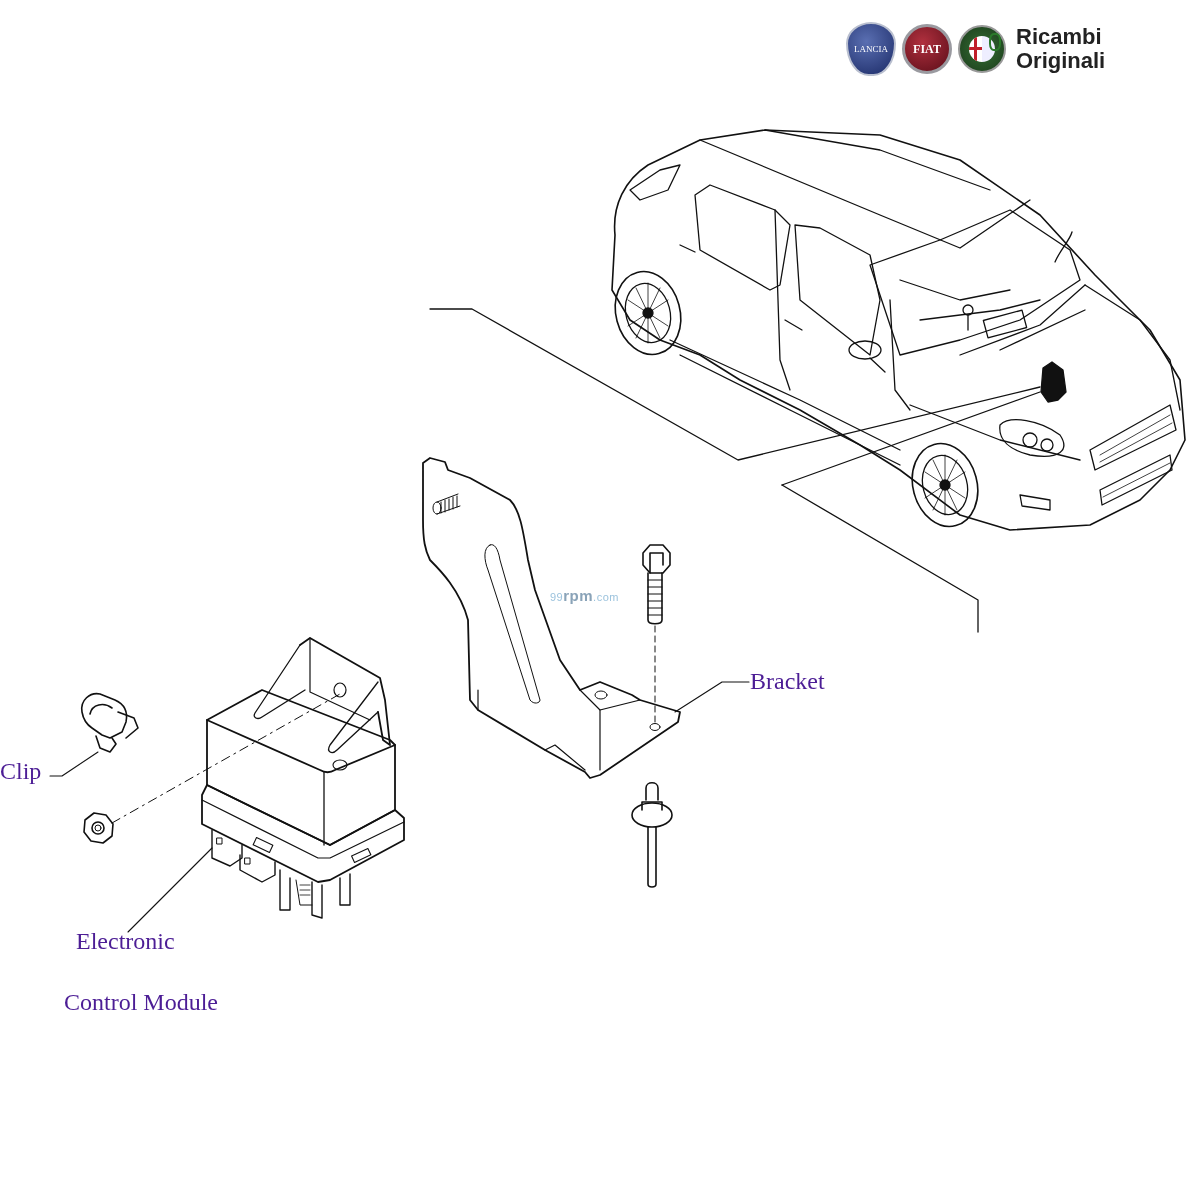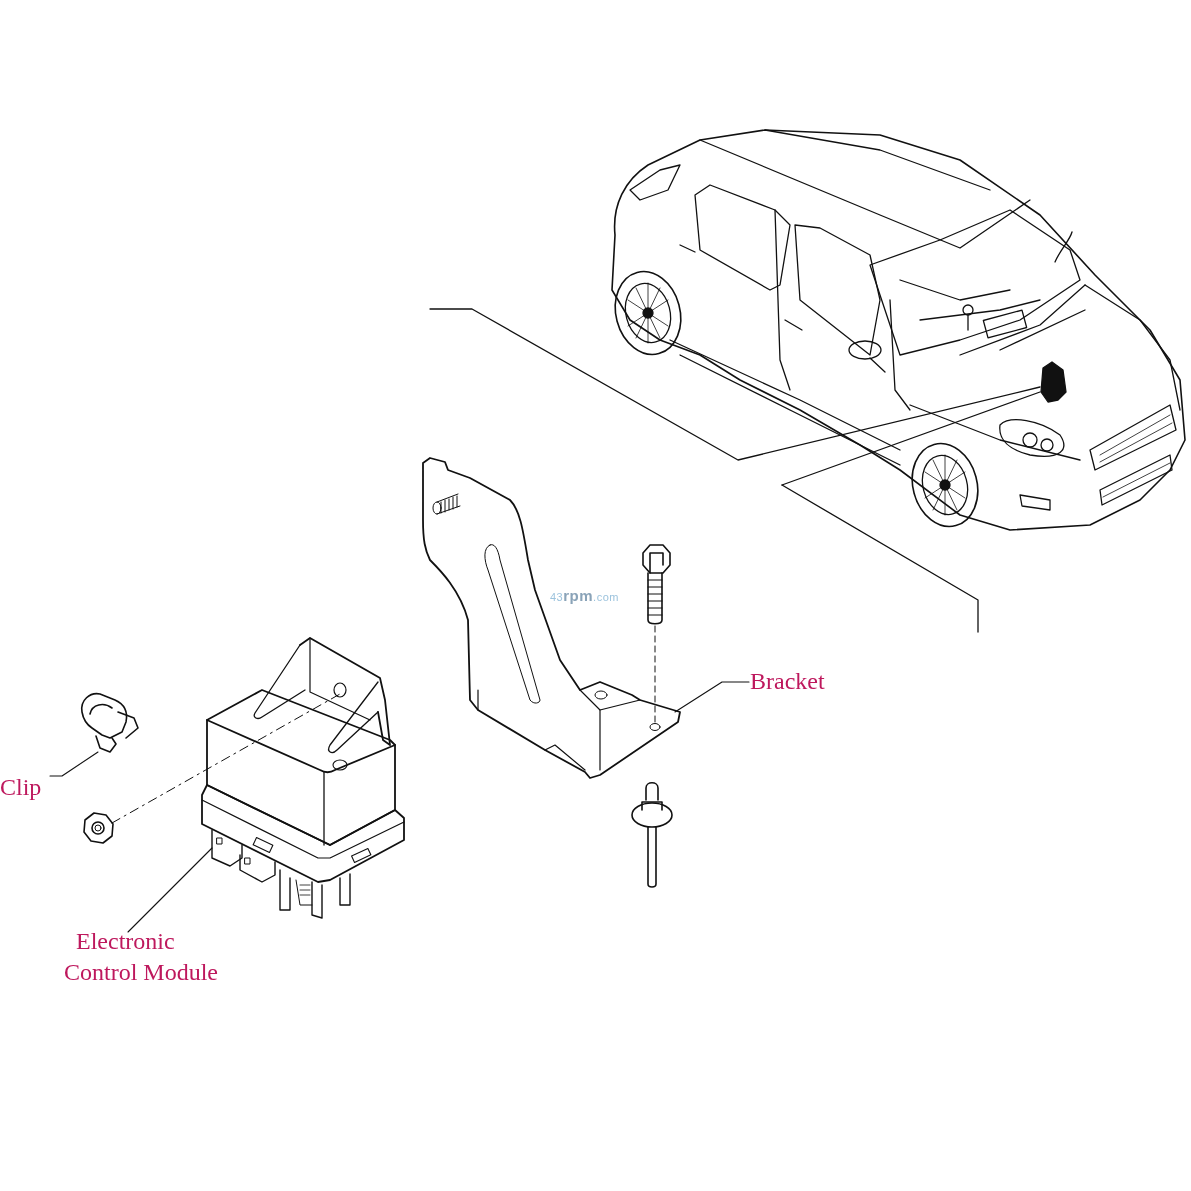--- a/index.html
+++ b/index.html
@@ -1,36 +1,52 @@
 <!DOCTYPE html>
 <html><head>
 <meta charset="utf-8">
 <style>
   html, body { margin:0; padding:0; background:#ffffff; }
   body { width:1191px; height:1191px; position:relative; overflow:hidden; font-family:"Liberation Serif", serif; }
   #stage { position:absolute; left:0; top:0; width:1191px; height:1191px; }
-  .label { position:absolute; color:#be185d; font-family:"Liberation Serif", serif; font-size:24px; line-height:30px; white-space:nowrap; }
+  .label { position:absolute; color:#4c1d95; font-family:"Liberation Serif", serif; font-size:24px; line-height:30px; white-space:nowrap; }
   .logo-block { position:absolute; left:846px; top:22px; display:flex; align-items:center; gap:6px; }
   .badge { width:46px; height:50px; display:flex; align-items:center; justify-content:center; font-family:"Liberation Serif", serif; font-size:9px; color:#fff; }
   .badge.lancia { background:radial-gradient(circle at 40% 35%, #5a6fb2, #1b2a66); border-radius:50% 50% 45% 45% / 40% 40% 60% 60%; border:2px solid #b9bfcf; }
   .badge.fiat { background:radial-gradient(circle at 40% 35%, #b0303e, #5b0d18); border-radius:50%; border:3px solid #9a9aa0; width:44px; height:44px; font-weight:bold; font-size:12px; }
   .badge.alfa { background:radial-gradient(circle, #fff 38%, #2a5a2a 40%, #1b3b1b 100%); border-radius:50%; border:2px solid #999; width:44px; height:44px; position:relative; color:#222; }
   .alfa-inner { width:26px; height:26px; border-radius:50%; background:linear-gradient(90deg,#fff 0 50%,#eef 50% 100%); position:relative; overflow:hidden; }
   .alfa-inner::before { content:""; position:absolute; left:5px; top:0; width:3px; height:26px; background:#c0202a; }
   .alfa-inner::after { content:""; position:absolute; left:0; top:11px; width:13px; height:3px; background:#c0202a; }
   .alfa-snake { position:absolute; right:3px; top:6px; width:8px; height:14px; border:2px solid #2a7a2a; border-radius:40%; }
   .brand-text { font-family:"Liberation Sans", sans-serif; font-weight:bold; font-size:22px; line-height:24px; color:#222; margin-left:4px; }
   .watermark { position:absolute; left:550px; top:587px; font-family:"Liberation Sans", sans-serif; font-size:11px; color:#9cc3dd; letter-spacing:0.5px; }
   .watermark .big { font-size:15px; color:#8aa3b8; font-weight:bold; }
 </style>
 </head>
 <body>
 
 <div id="stage">
 
+  <div class="logo-block">
+    <div class="badge lancia">
+        <span>LANCIA</span>
+      </div>
+    <div class="badge fiat">
+        <span>FIAT</span>
+      </div>
+    <div class="badge alfa">
+        <div class="alfa-inner"></div>
+        <div class="alfa-snake"></div>
+      </div>
+    <div class="brand-text">
+      <div>Ricambi</div>
+      <div>Originali</div>
+    </div>
+  </div>
 
   <svg width="1191" height="1191" viewBox="0 0 1191 1191" style="position:absolute;left:0;top:0">
     <g fill="none" stroke="#111" stroke-width="1.3" stroke-linejoin="round" stroke-linecap="round">
 
       <g>
         <polyline points="430,309 472,309 738,460 1040,387"></polyline>
         <polyline points="782,485 1040,392"></polyline>
         <polyline points="782,485 978,600 978,632"></polyline>
       </g>
 
@@ -179,19 +195,19 @@
       </g>
 
       <g stroke-width="1.1">
         <polyline points="50,776 62,776 98,752"></polyline>
         <polyline points="128,932 212,848"></polyline>
         <polyline points="749,682 722,682 675,712"></polyline>
       </g>
     </g>
   </svg>
 
-  <div class="watermark"><span>43</span><span class="big">rpm</span><span>.com</span></div>
-
-  <div class="label" style="left:0px;top:772px;">Clip</div>
+  <div class="watermark"><span>99</span><span class="big">rpm</span><span>.com</span></div>
+
+  <div class="label" style="left:0px;top:756px;">Clip</div>
   <div class="label" style="left:76px;top:926px;">Electronic</div>
-  <div class="label" style="left:64px;top:957px;">Control Module</div>
+  <div class="label" style="left:64px;top:987px;">Control Module</div>
   <div class="label" style="left:750px;top:666px;">Bracket</div>
 </div>
 
 </body></html>

